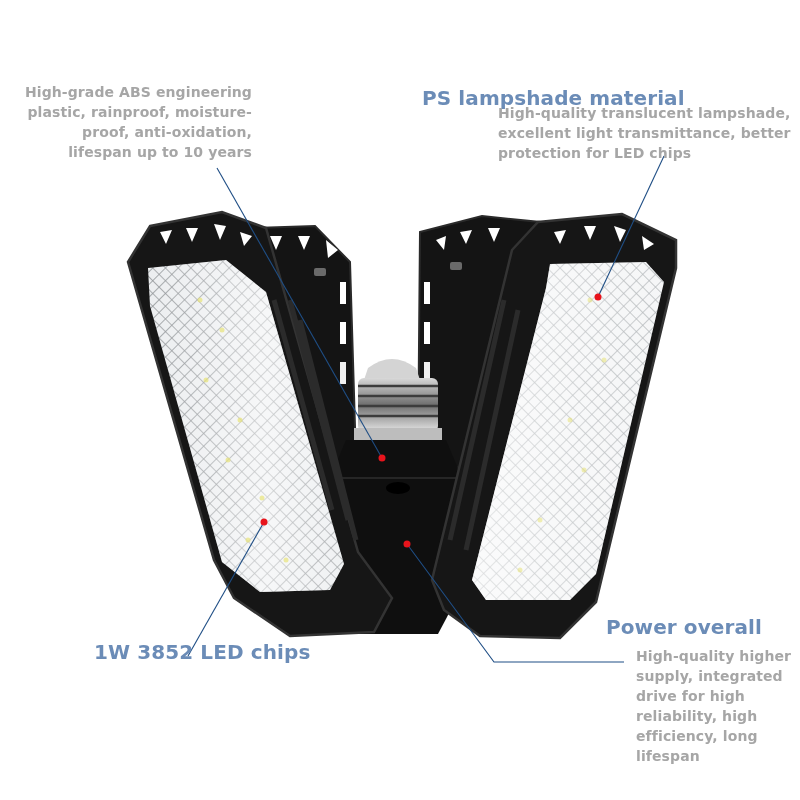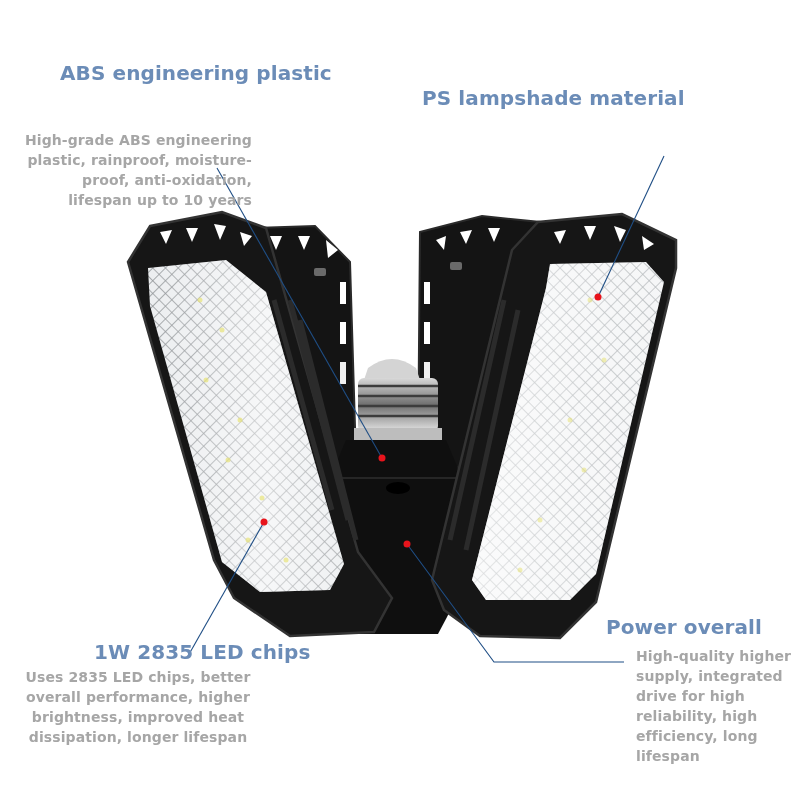--- a/index.html
+++ b/index.html
@@ -139,23 +139,22 @@
     </g>
 
     <g fill="#e8141c">
       <circle cx="382" cy="458" r="3.5"></circle>
       <circle cx="598" cy="297" r="3.5"></circle>
       <circle cx="264" cy="522" r="3.5"></circle>
       <circle cx="407" cy="544" r="3.5"></circle>
     </g>
   </svg>
 
-  <h2 id="abs-title" class="callout-title" style="color:#6b8cb7;">ABS engineering plastic</h2>
-  <p id="abs-desc" class="callout-desc right-align" style="color:#a6a6a6;margin-top:48px;">High-grade ABS engineering plastic, rainproof, moisture-proof, anti-oxidation, lifespan up to 10 years</p>
+  <p id="abs-desc" class="callout-desc right-align" style="color:#a6a6a6;">High-grade ABS engineering plastic, rainproof, moisture-proof, anti-oxidation, lifespan up to 10 years</p>
 
   <h2 id="ps-title" class="callout-title" style="color:#6b8cb7;margin-top:14px;">PS lampshade material</h2>
+  <p id="ps-desc" class="callout-desc left-align" style="color:#a6a6a6;">High-quality translucent lampshade, excellent light transmittance, better protection for LED chips</p>
 
-  <h2 id="led-title" class="callout-title" style="color:#6b8cb7;">1W 2835 LED chips</h2>
-  <p id="led-desc" class="callout-desc center-align" style="color:#a6a6a6;">Uses 2835 LED chips, better overall performance, higher brightness, improved heat dissipation, longer lifespan</p>
+  <h2 id="led-title" class="callout-title" style="color:#6b8cb7;">1W 3852 LED chips</h2>
 
   <h2 id="power-title" class="callout-title" style="color:#6b8cb7;">Power overall</h2>
   <p id="power-desc" class="callout-desc left-align" style="color:#a6a6a6;">High-quality higher supply, integrated drive for high reliability, high efficiency, long lifespan</p>
 </div>
 
 </body></html>

